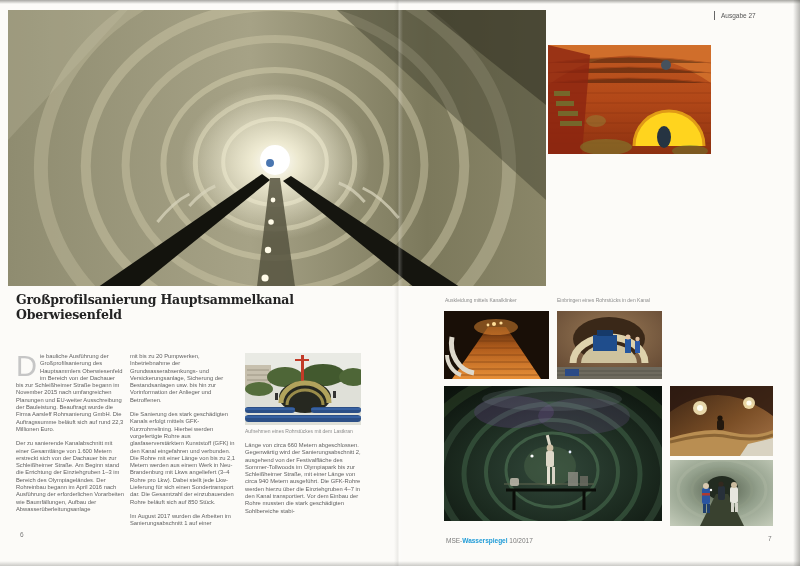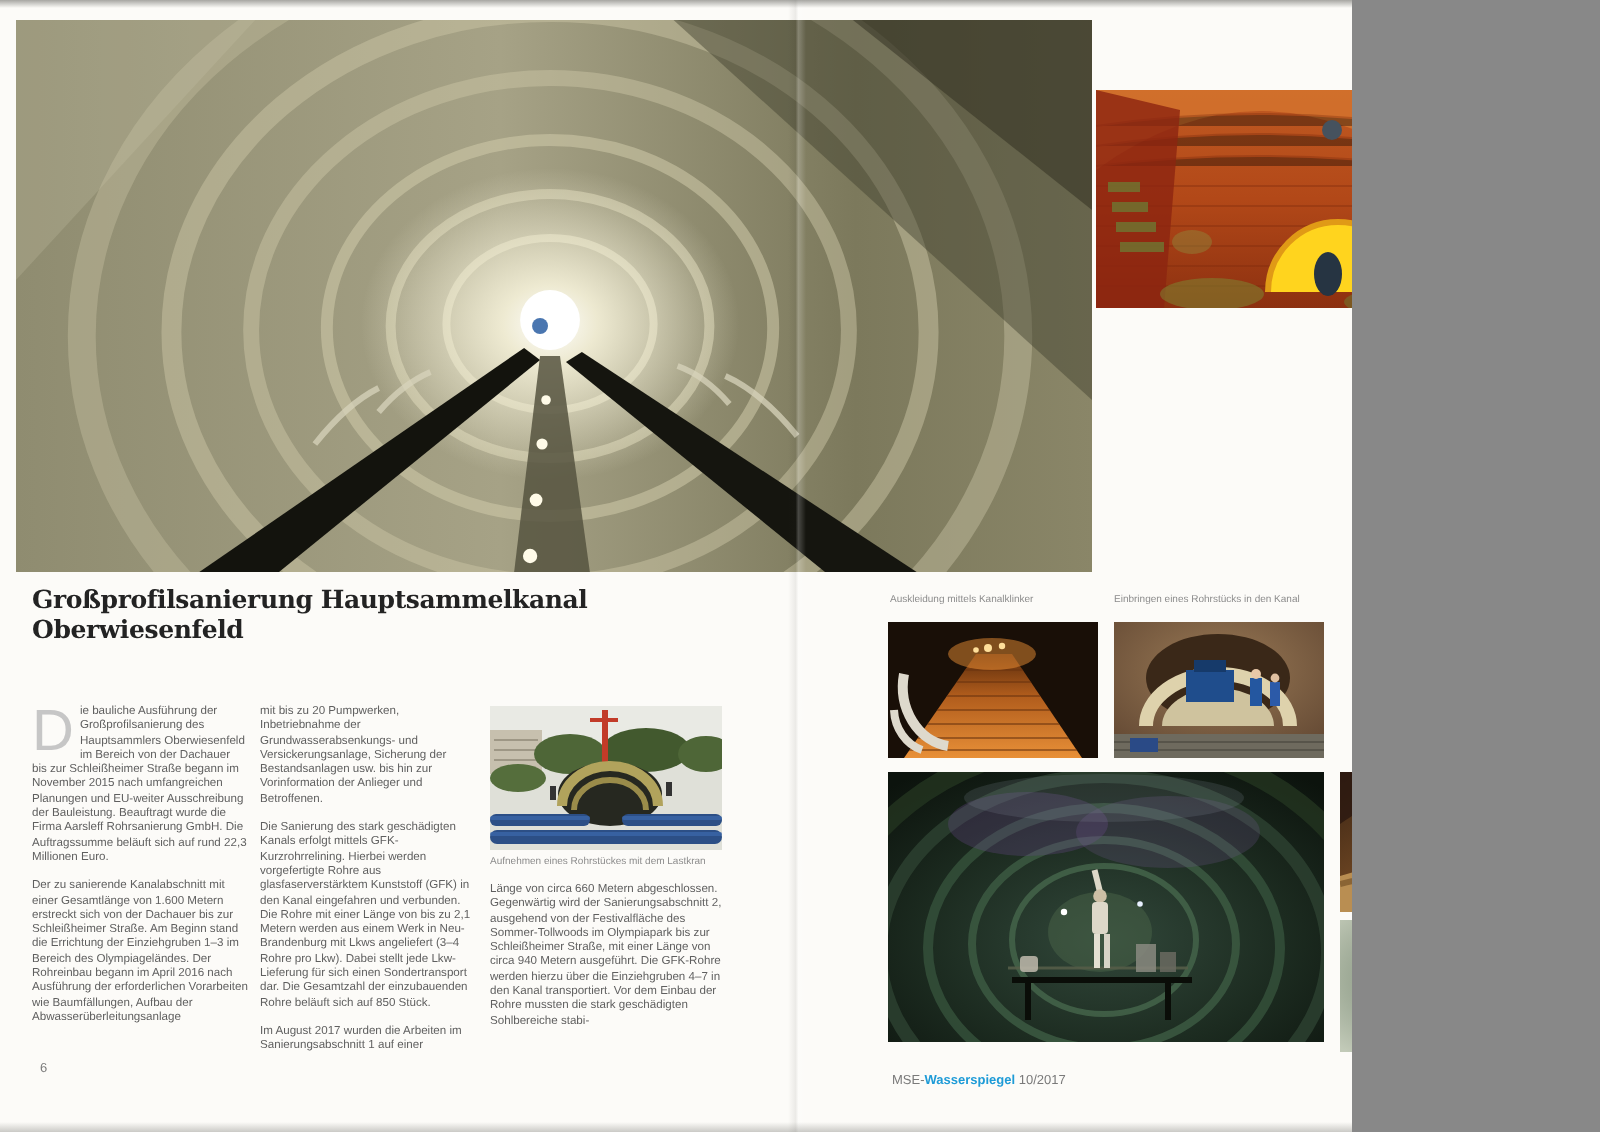--- a/index.html
+++ b/index.html
@@ -1,16 +1,16 @@
 <!DOCTYPE html>
 <html><head>
 <meta charset="utf-8">
 <style>
   html,body{margin:0;padding:0;background:#888;}
-  #spread{position:relative;width:676px;height:566px;background:#fcfbf8;overflow:hidden;
+  #spread{position:relative;width:800px;height:566px;background:#fcfbf8;overflow:hidden;
           font-family:"Liberation Sans",sans-serif;}
   .photo{position:absolute;overflow:hidden;background:#777;}
   .photo svg{display:block;width:100%;height:100%;}
   
   #photo-main{left:8px;top:10px;width:538px;height:276px;}
   #photo-thermal{left:548px;top:45px;width:163px;height:109px;}
   #photo-crane{left:245px;top:355px;width:116px;height:72px;}
   #photo-klinker{left:444px;top:311px;width:105px;height:68px;}
   #photo-rohr{left:557px;top:311px;width:105px;height:68px;}
   #photo-large-dark{left:444px;top:386px;width:218px;height:135px;}

